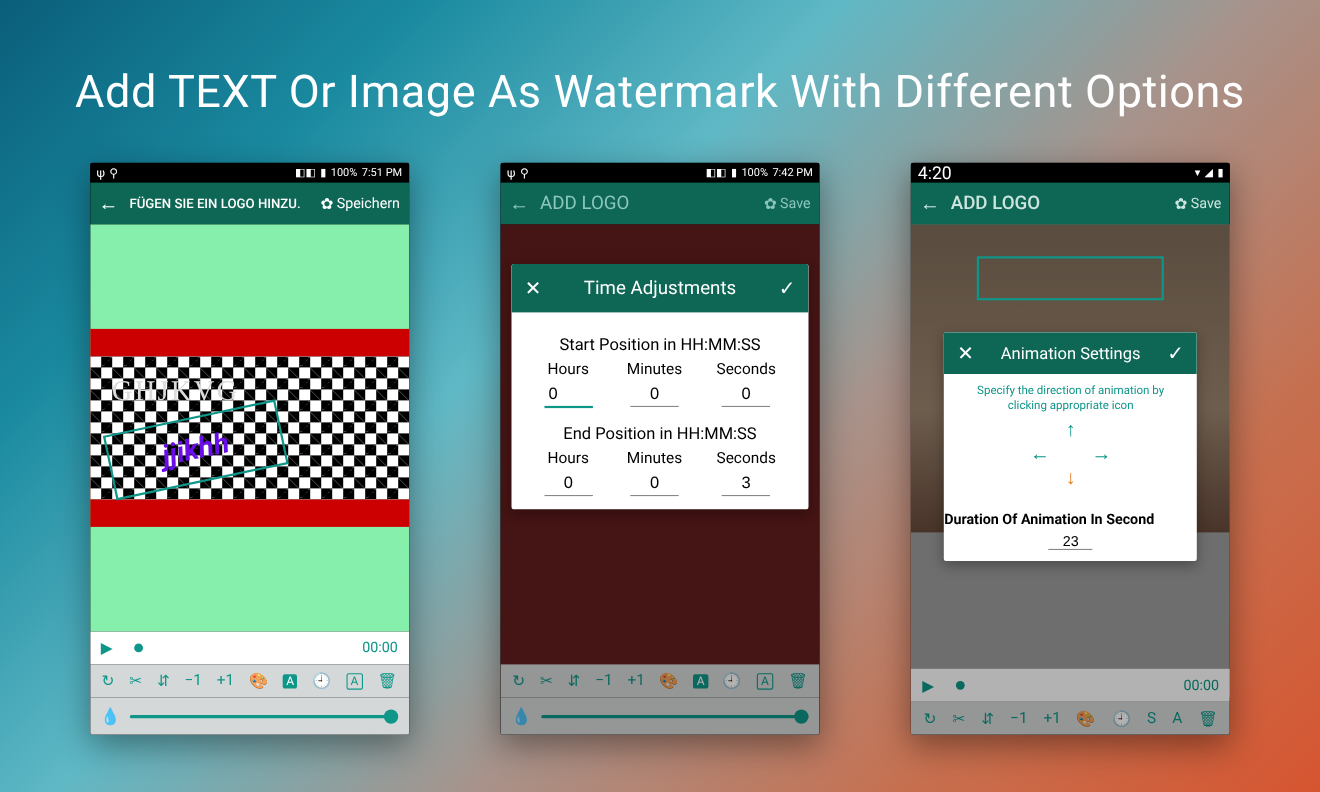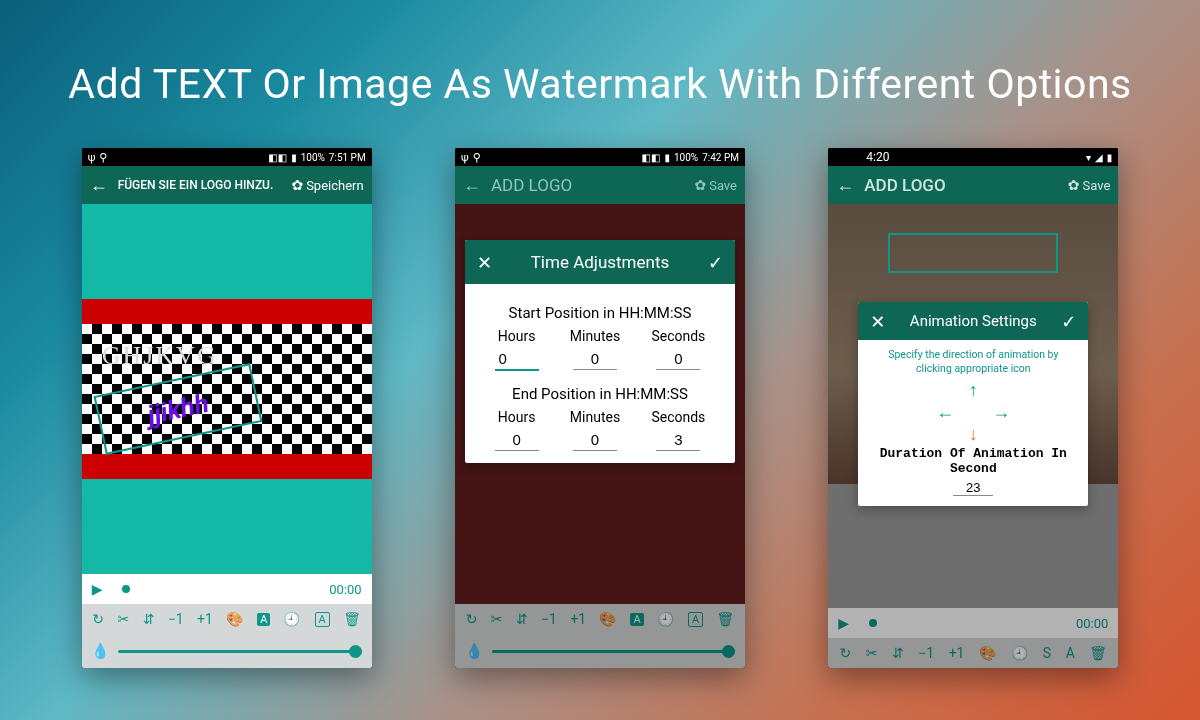--- a/index.html
+++ b/index.html
@@ -54,21 +54,21 @@
     font-size: 14px;
   }
   .appbar .back { font-size: 18px; margin-right: 10px; cursor: pointer; }
   .appbar .title { flex: 1; font-weight: 500; font-size: 12px; }
   .appbar .title2 { flex: 1; text-align: left; font-size: 17px; color: #8bc7bc; }
   .appbar .action { font-size: 13px; display: flex; align-items: center; gap: 3px; cursor: pointer; }
   .appbar .gear { font-size: 14px; }
 
   
   .canvas-area {
-    background: #14b8a6;
+    background: #86efac;
     height: 370px;
     display: flex;
     align-items: center;
     justify-content: flex-start;
     position: relative;
   }
   .video-preview {
     width: 100%;
     height: 180px;
     background: #c00;
@@ -229,35 +229,35 @@
     right: 30px;
     background: #fff;
     border-radius: 2px;
     box-shadow: 0 4px 12px rgba(0,0,0,0.3);
     overflow: hidden;
   }
   .hint3 { color: #0e9688; font-size: 10.5px; text-align: center; padding: 8px 12px 4px; line-height: 1.3; }
   .arrows { display: grid; grid-template-columns: repeat(3, 28px); grid-template-rows: repeat(3, 22px); justify-content: center; align-items: center; justify-items: center; }
   .arrow { color: #0e9688; font-size: 18px; font-weight: bold; cursor: pointer; }
   .arrow.down { color: #e67e22; }
-  .duration-label { font-weight: bold; font-size: 13px; text-align: center; margin-top: 1px; font-family: Liberation Mono, monospace; }
+  .duration-label { font-weight: bold; font-size: 13px; text-align: left; margin-top: 20px; }
   .dur-input { display: block; margin: 4px auto 10px; border:none; border-bottom:1px solid #888; width:40px; text-align:center; font-size:13px; }
 
   .toolbar-dim {
     position: absolute;
     bottom: 0;
     left: 0; right: 0;
   }
   .toolbar-dim .playbar, .toolbar-dim .toolbar, .toolbar-dim .slider-row {
     filter: brightness(0.7);
   }
   .p3 .appbar .title2 { color: #cce5df; font-weight:500; }
   .p3 .appbar { position: relative; z-index: 2; }
   .p3 .statusbar { justify-content: space-between; }
-  .p3 .sb-left { font-size: 12px; margin-left: 32px; }
+  .p3 .sb-left { font-size: 16px; }
 
   .sel-box {
     position: absolute;
     top: 85px;
     left: 60px;
     width: 170px;
     height: 40px;
     border: 2px solid #0e9688;
     z-index: 1;
   }

